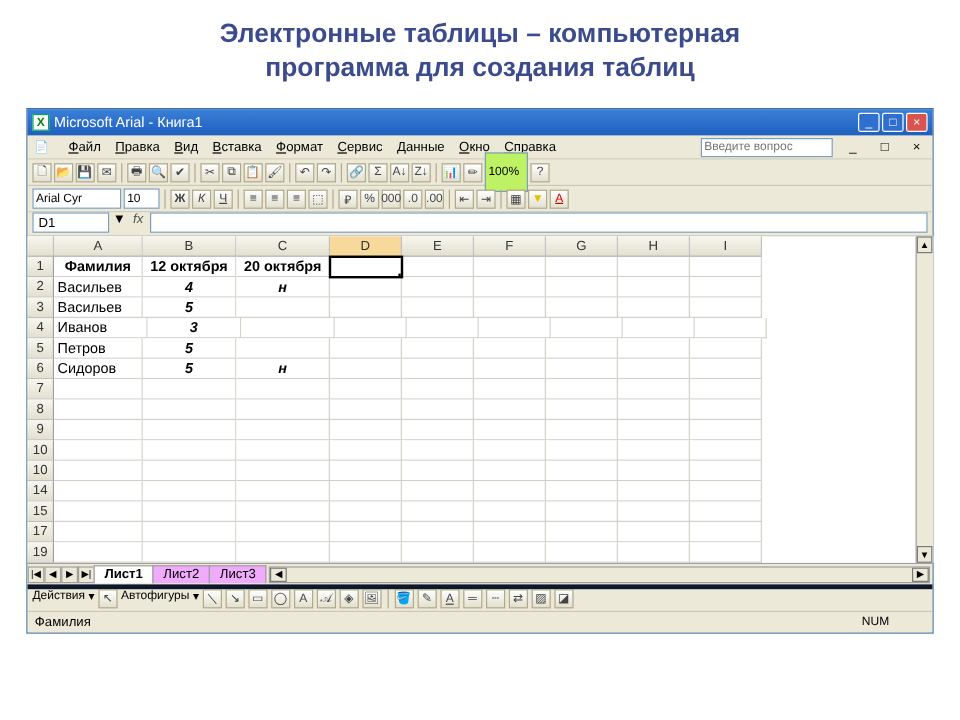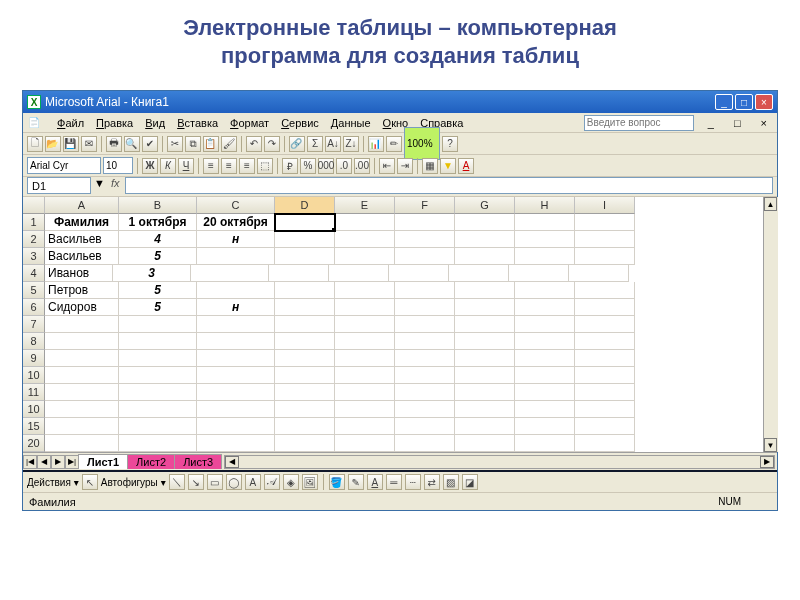--- a/index.html
+++ b/index.html
@@ -42,26 +42,26 @@
   .rowh{ width:22px; border-right:1px solid #9f9f9f; border-bottom:1px solid #c0c0c0; background:linear-gradient(#f7f6ef,#e3e0cf); display:flex; align-items:center; justify-content:center; color:#333; font-size:11px; cursor:pointer;}
   .cell{ border-right:1px solid #d4d0c8; border-bottom:1px solid #d4d0c8; display:flex; align-items:center; padding:0 3px; font-size:12px; font-family:Arial; background:#fff; overflow:hidden; white-space:nowrap;}
   .bold{ font-weight:bold; }
   .ital{ font-style:italic; font-weight:bold;}
   .activecell{ outline:2px solid #000; outline-offset:-1px; position:relative; z-index:2;}
   .activecell::after{ content:""; position:absolute; right:-3px; bottom:-3px; width:5px; height:5px; background:#000;}
   
   .tabs{ height:18px; background:#ece9d8; border-top:1px solid #9f9f9f; display:flex; align-items:center; font-size:10px;}
   .navtab{ width:14px; height:14px; border:1px solid #9f9f9f; background:#ece9d8; display:flex; align-items:center; justify-content:center; cursor:pointer; font-size:8px;}
   .sheettab{ padding:1px 8px; border:1px solid #9f9f9f; border-bottom:none; background:#fff; margin-left:-1px; cursor:pointer; position:relative; font-size:11px;}
-  .sheettab.inactive{ background:#ec4899;}
+  .sheettab.inactive{ background:#f0abfc;}
   .sheettab.active{ font-weight:bold; background:#fff;}
   .hscroll{ flex:1; margin:0 2px; height:14px; background:#ece9d8; border:1px solid #9f9f9f; position:relative;}
   .hscroll .btn{ position:absolute; top:0; width:14px; height:12px; background:#ece9d8; border:1px solid #7a7a7a; font-size:8px; display:flex; align-items:center; justify-content:center; cursor:pointer;}
   
-  .drawbar{ height:22px; background:#ece9d8; border-top:2px solid #0f172a; display:flex; align-items:center; padding:0 4px; gap:3px; font-size:10px;}
+  .drawbar{ height:22px; background:#ece9d8; border-top:4px solid #0f172a; display:flex; align-items:flex-start; padding:0 4px; gap:3px; font-size:10px;}
   .status{ height:18px; background:#ece9d8; border-top:1px solid #cdc7b6; display:flex; align-items:center; padding:0 6px; font-size:11px;}
   .status .num{ margin-left:auto; margin-right:30px; font-size:10px;}
   .vscroll{ position:absolute; right:-1px; top:0; bottom:0; width:15px; background:#ece9d8; border-left:1px solid #9f9f9f;}
   .vscroll .btn{ position:absolute; left:0; width:13px; height:14px; background:#ece9d8; border:1px solid #7a7a7a; font-size:8px; display:flex; align-items:center; justify-content:center; cursor:pointer;}
   .gridwrap{ position:relative; }
 </style>
 </head>
 <body>
 <div class="slide">
 
@@ -175,21 +175,21 @@
             <div class="colh" style="width: 60px;">E</div>
             <div class="colh" style="width: 60px;">F</div>
             <div class="colh" style="width: 60px;">G</div>
             <div class="colh" style="width: 60px;">H</div>
             <div class="colh" style="width: 60px;">I</div>
           </div>
       <div id="gbody">
             <div class="row">
               <div class="rowh">1</div>
               <div class="cell bold" style="width: 74px; justify-content: center;">Фамилия</div>
-              <div class="cell bold" style="width: 78px; justify-content: center;">1 октября</div>
+              <div class="cell bold" style="width: 78px; justify-content: center;">12 октября</div>
               <div class="cell bold" style="width: 78px; justify-content: center;">20 октября</div>
               <div class="cell activecell" style="width: 60px;"></div>
               <div class="cell" style="width: 60px;"></div>
               <div class="cell" style="width: 60px;"></div>
               <div class="cell" style="width: 60px;"></div>
               <div class="cell" style="width: 60px;"></div>
               <div class="cell" style="width: 60px;"></div>
             </div>
             <div class="row">
               <div class="rowh">2</div>
@@ -210,21 +210,21 @@
               <div class="cell" style="width: 78px;"></div>
               <div class="cell" style="width: 60px;"></div>
               <div class="cell" style="width: 60px;"></div>
               <div class="cell" style="width: 60px;"></div>
               <div class="cell" style="width: 60px;"></div>
               <div class="cell" style="width: 60px;"></div>
               <div class="cell" style="width: 60px;"></div>
             </div>
             <div class="row">
               <div class="rowh">4</div>
-              <div class="cell" style="width: 68px;">Иванов</div>
+              <div class="cell" style="width: 78px;">Иванов</div>
               <div class="cell ital" style="width: 78px; justify-content: center;">3</div>
               <div class="cell" style="width: 78px;"></div>
               <div class="cell" style="width: 60px;"></div>
               <div class="cell" style="width: 60px;"></div>
               <div class="cell" style="width: 60px;"></div>
               <div class="cell" style="width: 60px;"></div>
               <div class="cell" style="width: 60px;"></div>
               <div class="cell" style="width: 60px;"></div>
             </div>
             <div class="row">
@@ -293,57 +293,69 @@
               <div class="cell" style="width: 78px;"></div>
               <div class="cell" style="width: 78px;"></div>
               <div class="cell" style="width: 60px;"></div>
               <div class="cell" style="width: 60px;"></div>
               <div class="cell" style="width: 60px;"></div>
               <div class="cell" style="width: 60px;"></div>
               <div class="cell" style="width: 60px;"></div>
               <div class="cell" style="width: 60px;"></div>
             </div>
             <div class="row">
-              <div class="rowh">11</div>
-              <div class="cell" style="width: 74px;"></div>
-              <div class="cell" style="width: 78px;"></div>
-              <div class="cell" style="width: 78px;"></div>
-              <div class="cell" style="width: 60px;"></div>
-              <div class="cell" style="width: 60px;"></div>
-              <div class="cell" style="width: 60px;"></div>
-              <div class="cell" style="width: 60px;"></div>
-              <div class="cell" style="width: 60px;"></div>
-              <div class="cell" style="width: 60px;"></div>
-            </div>
-            <div class="row">
               <div class="rowh">10</div>
               <div class="cell" style="width: 74px;"></div>
               <div class="cell" style="width: 78px;"></div>
               <div class="cell" style="width: 78px;"></div>
               <div class="cell" style="width: 60px;"></div>
               <div class="cell" style="width: 60px;"></div>
               <div class="cell" style="width: 60px;"></div>
               <div class="cell" style="width: 60px;"></div>
               <div class="cell" style="width: 60px;"></div>
               <div class="cell" style="width: 60px;"></div>
             </div>
             <div class="row">
+              <div class="rowh">14</div>
+              <div class="cell" style="width: 74px;"></div>
+              <div class="cell" style="width: 78px;"></div>
+              <div class="cell" style="width: 78px;"></div>
+              <div class="cell" style="width: 60px;"></div>
+              <div class="cell" style="width: 60px;"></div>
+              <div class="cell" style="width: 60px;"></div>
+              <div class="cell" style="width: 60px;"></div>
+              <div class="cell" style="width: 60px;"></div>
+              <div class="cell" style="width: 60px;"></div>
+            </div>
+            <div class="row">
               <div class="rowh">15</div>
               <div class="cell" style="width: 74px;"></div>
               <div class="cell" style="width: 78px;"></div>
               <div class="cell" style="width: 78px;"></div>
               <div class="cell" style="width: 60px;"></div>
               <div class="cell" style="width: 60px;"></div>
               <div class="cell" style="width: 60px;"></div>
               <div class="cell" style="width: 60px;"></div>
               <div class="cell" style="width: 60px;"></div>
               <div class="cell" style="width: 60px;"></div>
             </div>
             <div class="row">
-              <div class="rowh">20</div>
+              <div class="rowh">17</div>
+              <div class="cell" style="width: 74px;"></div>
+              <div class="cell" style="width: 78px;"></div>
+              <div class="cell" style="width: 78px;"></div>
+              <div class="cell" style="width: 60px;"></div>
+              <div class="cell" style="width: 60px;"></div>
+              <div class="cell" style="width: 60px;"></div>
+              <div class="cell" style="width: 60px;"></div>
+              <div class="cell" style="width: 60px;"></div>
+              <div class="cell" style="width: 60px;"></div>
+            </div>
+            <div class="row">
+              <div class="rowh">19</div>
               <div class="cell" style="width: 74px;"></div>
               <div class="cell" style="width: 78px;"></div>
               <div class="cell" style="width: 78px;"></div>
               <div class="cell" style="width: 60px;"></div>
               <div class="cell" style="width: 60px;"></div>
               <div class="cell" style="width: 60px;"></div>
               <div class="cell" style="width: 60px;"></div>
               <div class="cell" style="width: 60px;"></div>
               <div class="cell" style="width: 60px;"></div>
             </div>

